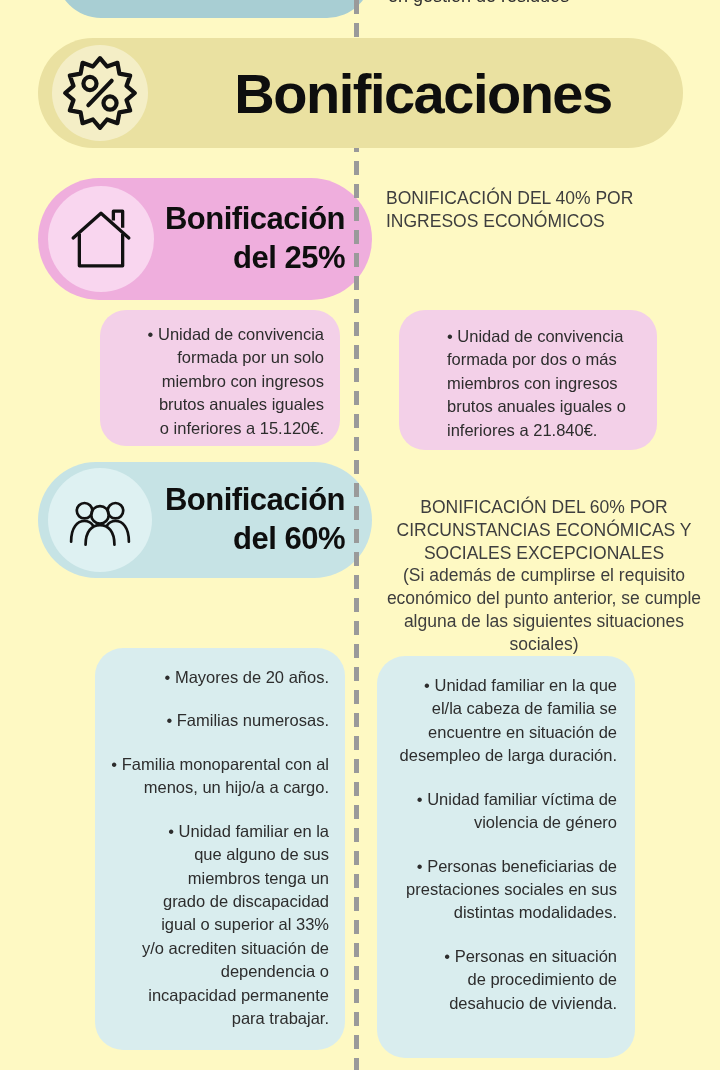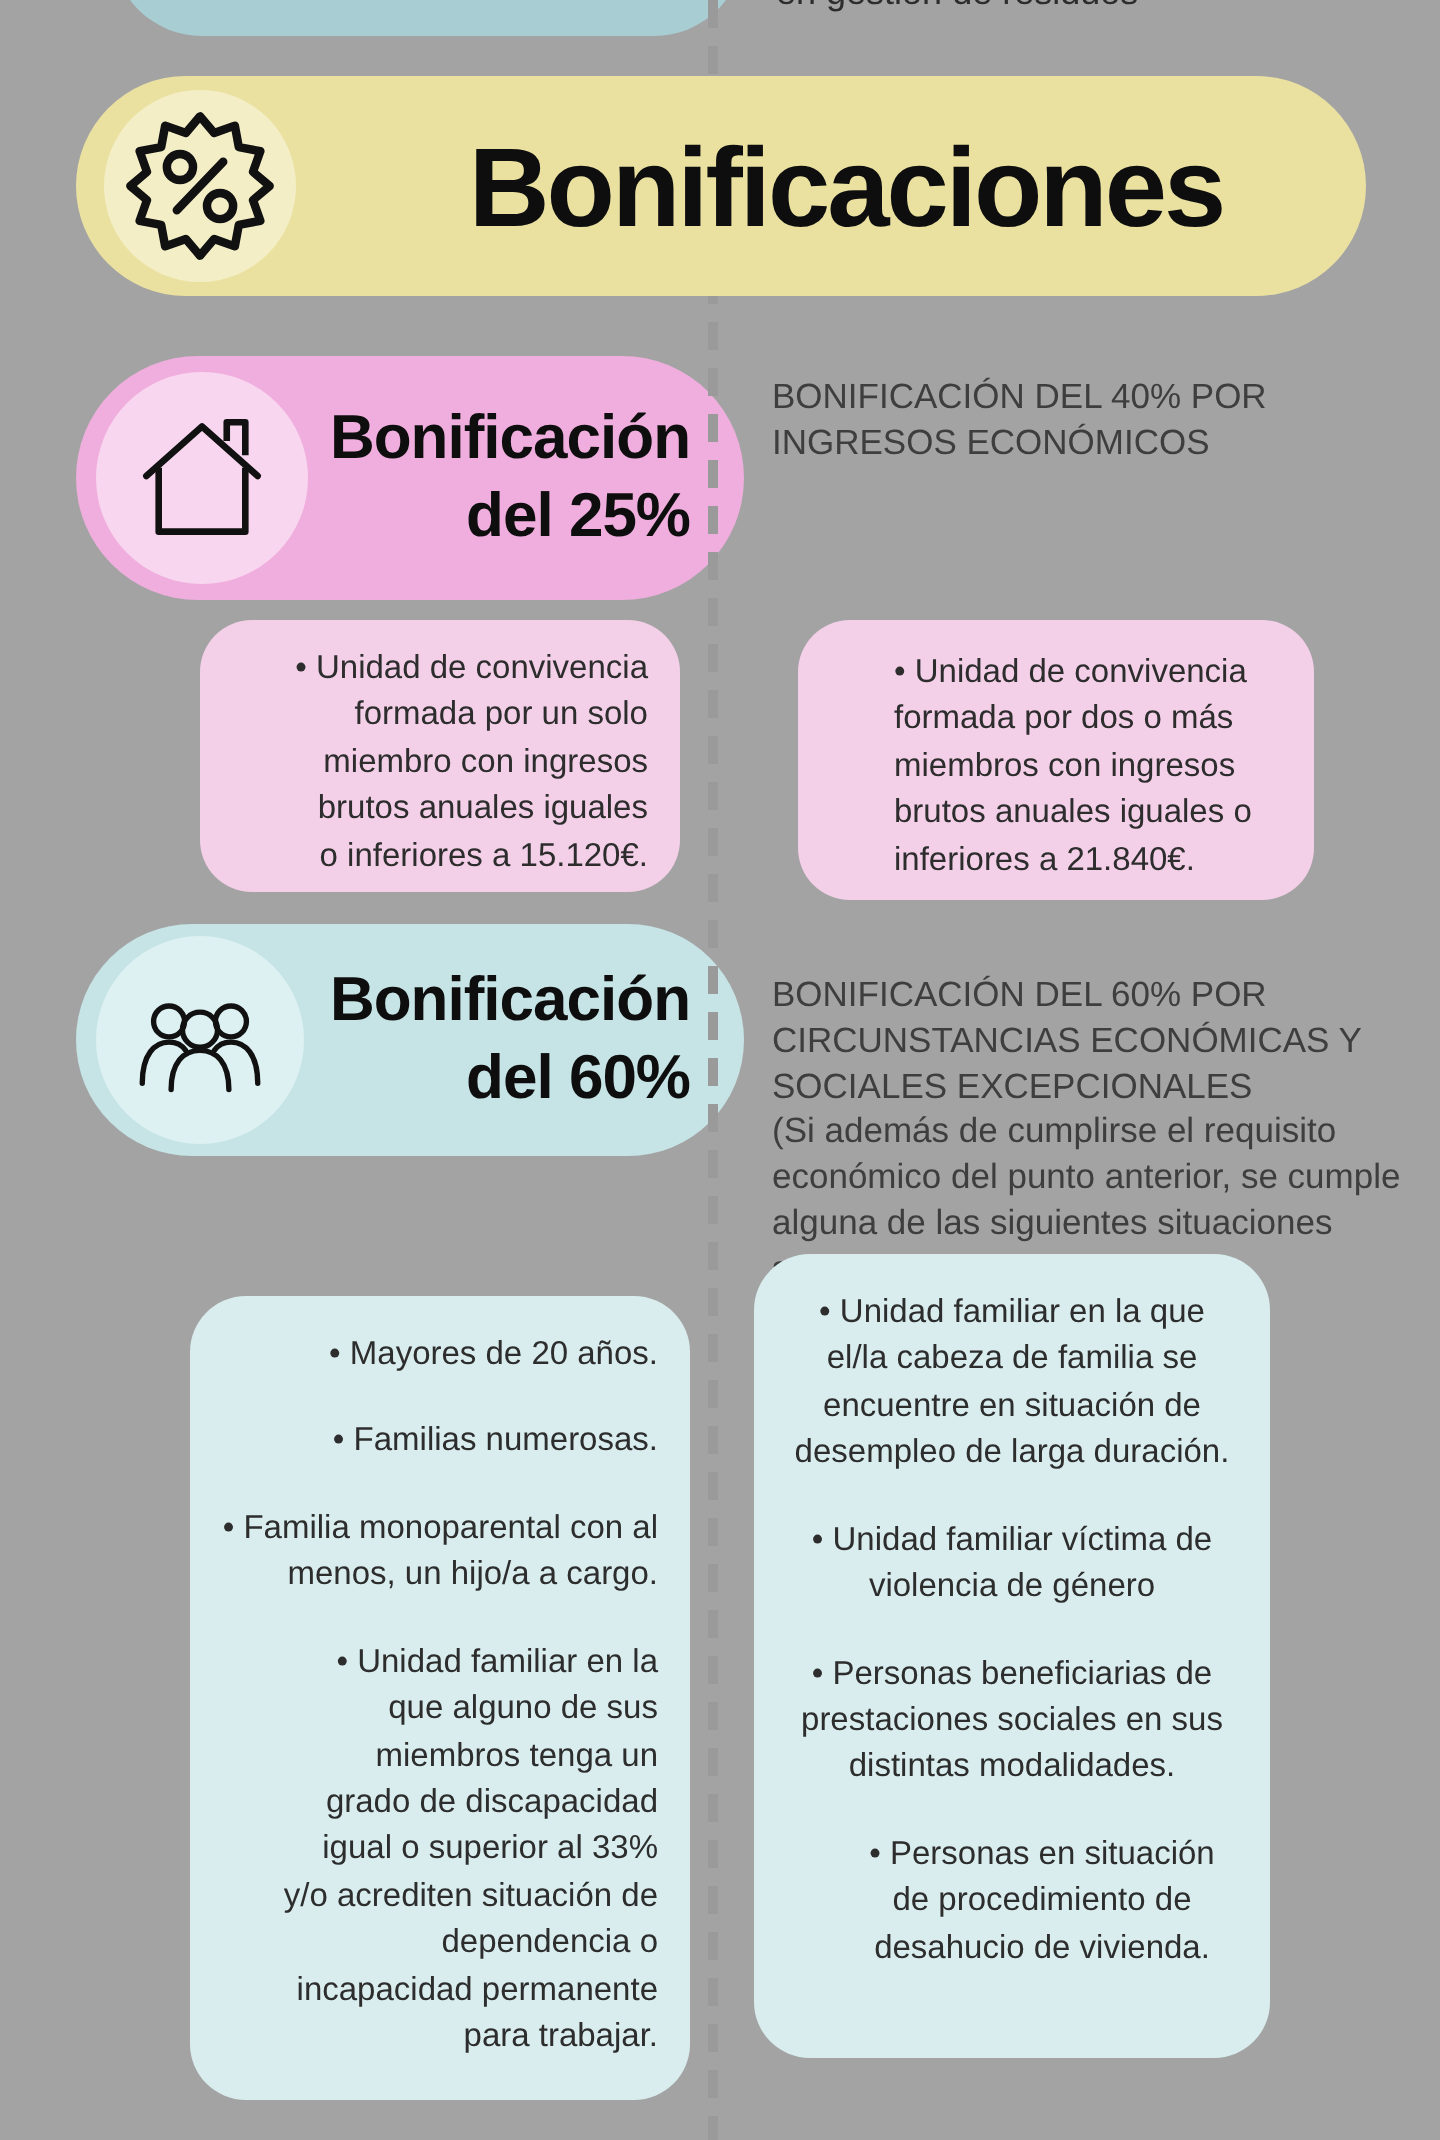--- a/index.html
+++ b/index.html
@@ -1,16 +1,16 @@
 <!DOCTYPE html>
 <html style="--top-remnant: #a8ced3; --divider: #9a9a9a; --header-bg: #eae1a1; --header-circle: #f4eec6; --pink-banner: #efaedd; --pink-circle: #f9d6ef; --pink-box: #f3d0e8; --teal-banner: #c6e3e5; --teal-circle: #def1f2; --teal-box: #d9edee; --title-text: #0e0e0e; --heading-text: #3e3e3e; --body-text: #2d2d2d;"><head>
 <meta charset="utf-8">
 <style>
   html,body{margin:0;padding:0;background:#fff;}
-  .canvas{position:relative;width:720px;height:1070px;overflow:hidden;background:#a3a3a3;
+  .canvas{position:relative;width:720px;height:1070px;overflow:hidden;background:#fef9c3;
           font-family:"Liberation Sans",sans-serif;}
   .abs{position:absolute;}
 
   
   .divider{left:354px;top:0;width:5px;height:1070px;z-index:3;
     background-image:repeating-linear-gradient(to bottom,var(--divider) 0 14px,transparent 14px 23px);}
 
   
   .top-remnant{left:56px;top:-72px;width:316px;height:90px;border-radius:45px;
     background:var(--top-remnant);z-index:1;}
@@ -31,32 +31,32 @@
     justify-content:center;align-items:flex-end;font-weight:700;font-size:31px;line-height:1.25;
     color:var(--title-text);letter-spacing:-0.5px;}
   .banner40{top:178px;height:122px;background:var(--pink-banner);}
   .banner40 .circle{left:10px;top:8px;width:106px;height:106px;background:var(--pink-circle);}
   .banner60{top:462px;height:116px;background:var(--teal-banner);}
   .banner60 .circle{left:10px;top:6px;width:104px;height:104px;background:var(--teal-circle);}
 
   
   .heading{left:386px;width:316px;font-size:17.5px;line-height:1.3;color:var(--heading-text);z-index:1;}
   .heading40{top:187px;}
-  .heading60{top:486px;}
+  .heading60{top:496px;text-align:center;}
 
   
   .cond-box{z-index:1;font-size:16.5px;line-height:1.42;color:var(--body-text);overflow:hidden;}
   .cond-box p{margin:0 0 20px 0;}
   .cond-box p:last-child{margin-bottom:0;margin-left:30px;}
   .box-pink{background:var(--pink-box);border-radius:26px;}
   .box-teal{background:var(--teal-box);border-radius:28px;}
   .box40-left{left:100px;top:310px;width:240px;height:136px;padding:13px 16px;text-align:right;box-sizing:border-box;}
   .box40-right{left:399px;top:310px;width:258px;height:140px;padding:15px 18px;text-align:left;box-sizing:border-box;}
   .box60-left{left:95px;top:648px;width:250px;height:402px;padding:18px 16px;text-align:right;box-sizing:border-box;}
-  .box60-right{left:377px;top:627px;width:258px;height:402px;padding:18px 18px;text-align:center;box-sizing:border-box;}
+  .box60-right{left:377px;top:656px;width:258px;height:402px;padding:18px 18px;text-align:right;box-sizing:border-box;}
 
   svg{display:block;}
 </style>
 </head>
 <body>
 
 <div class="canvas">
 
   <div class="abs top-clipped-text">en gestión de residuos</div>
 

